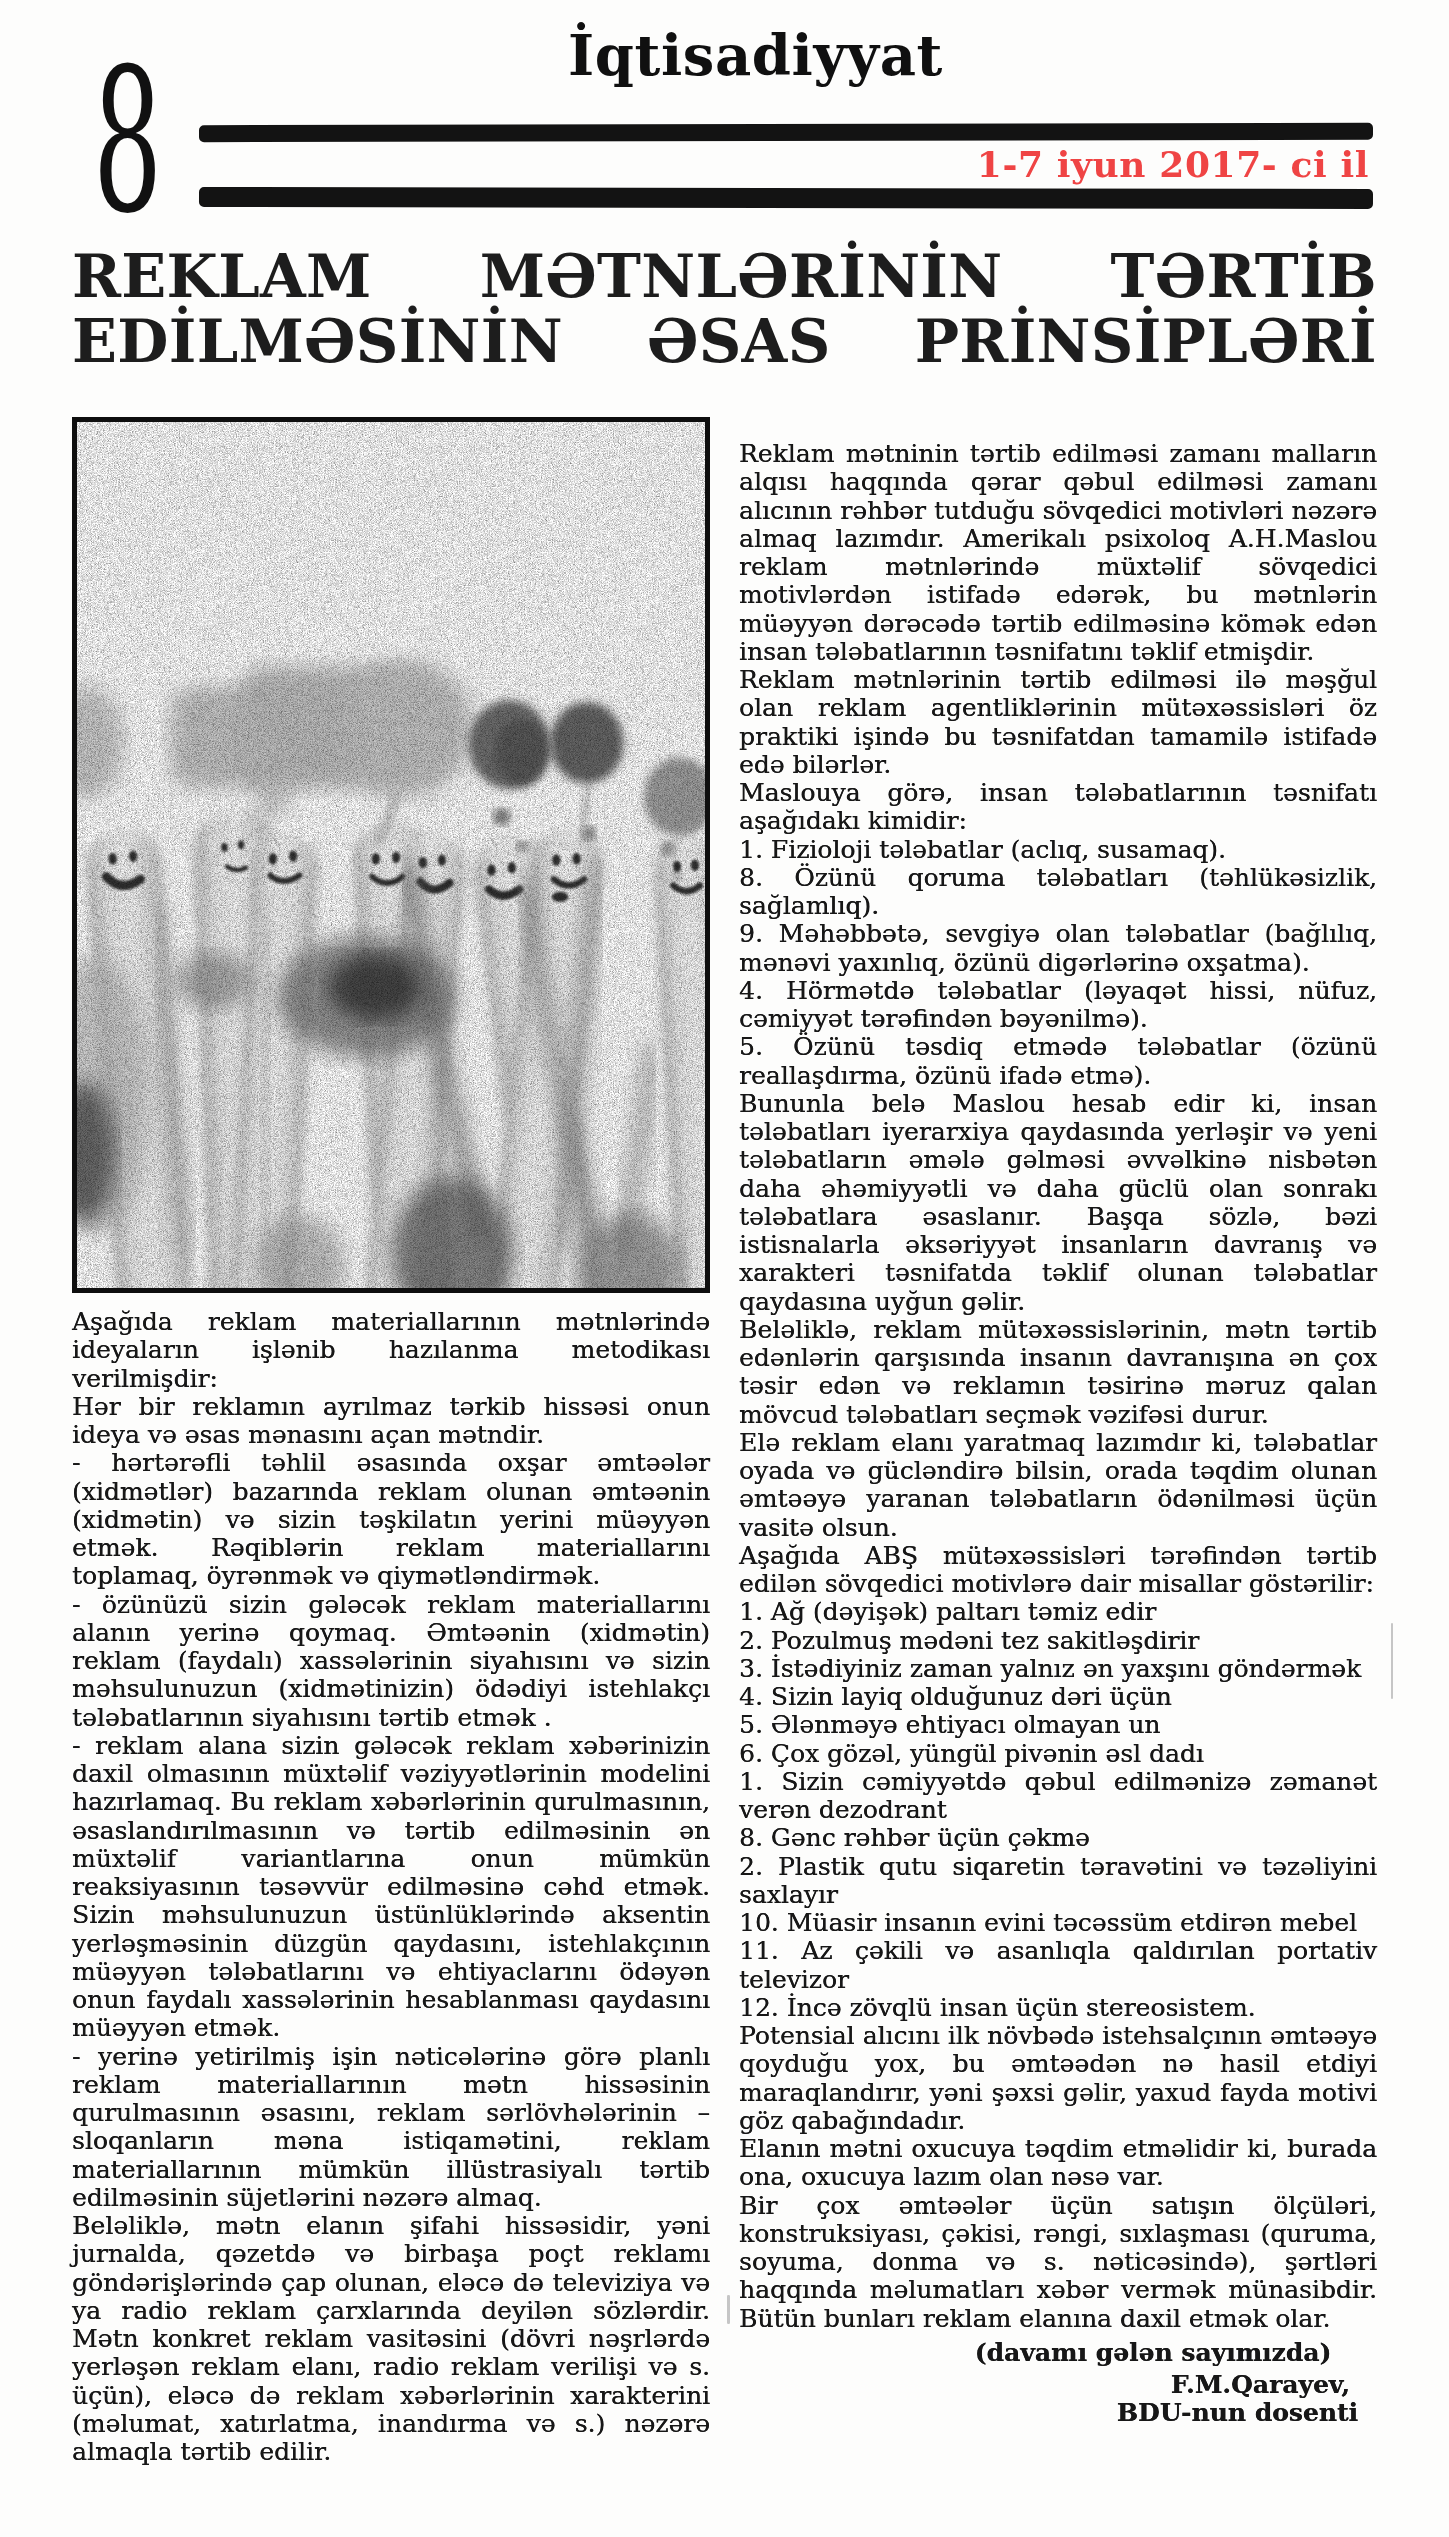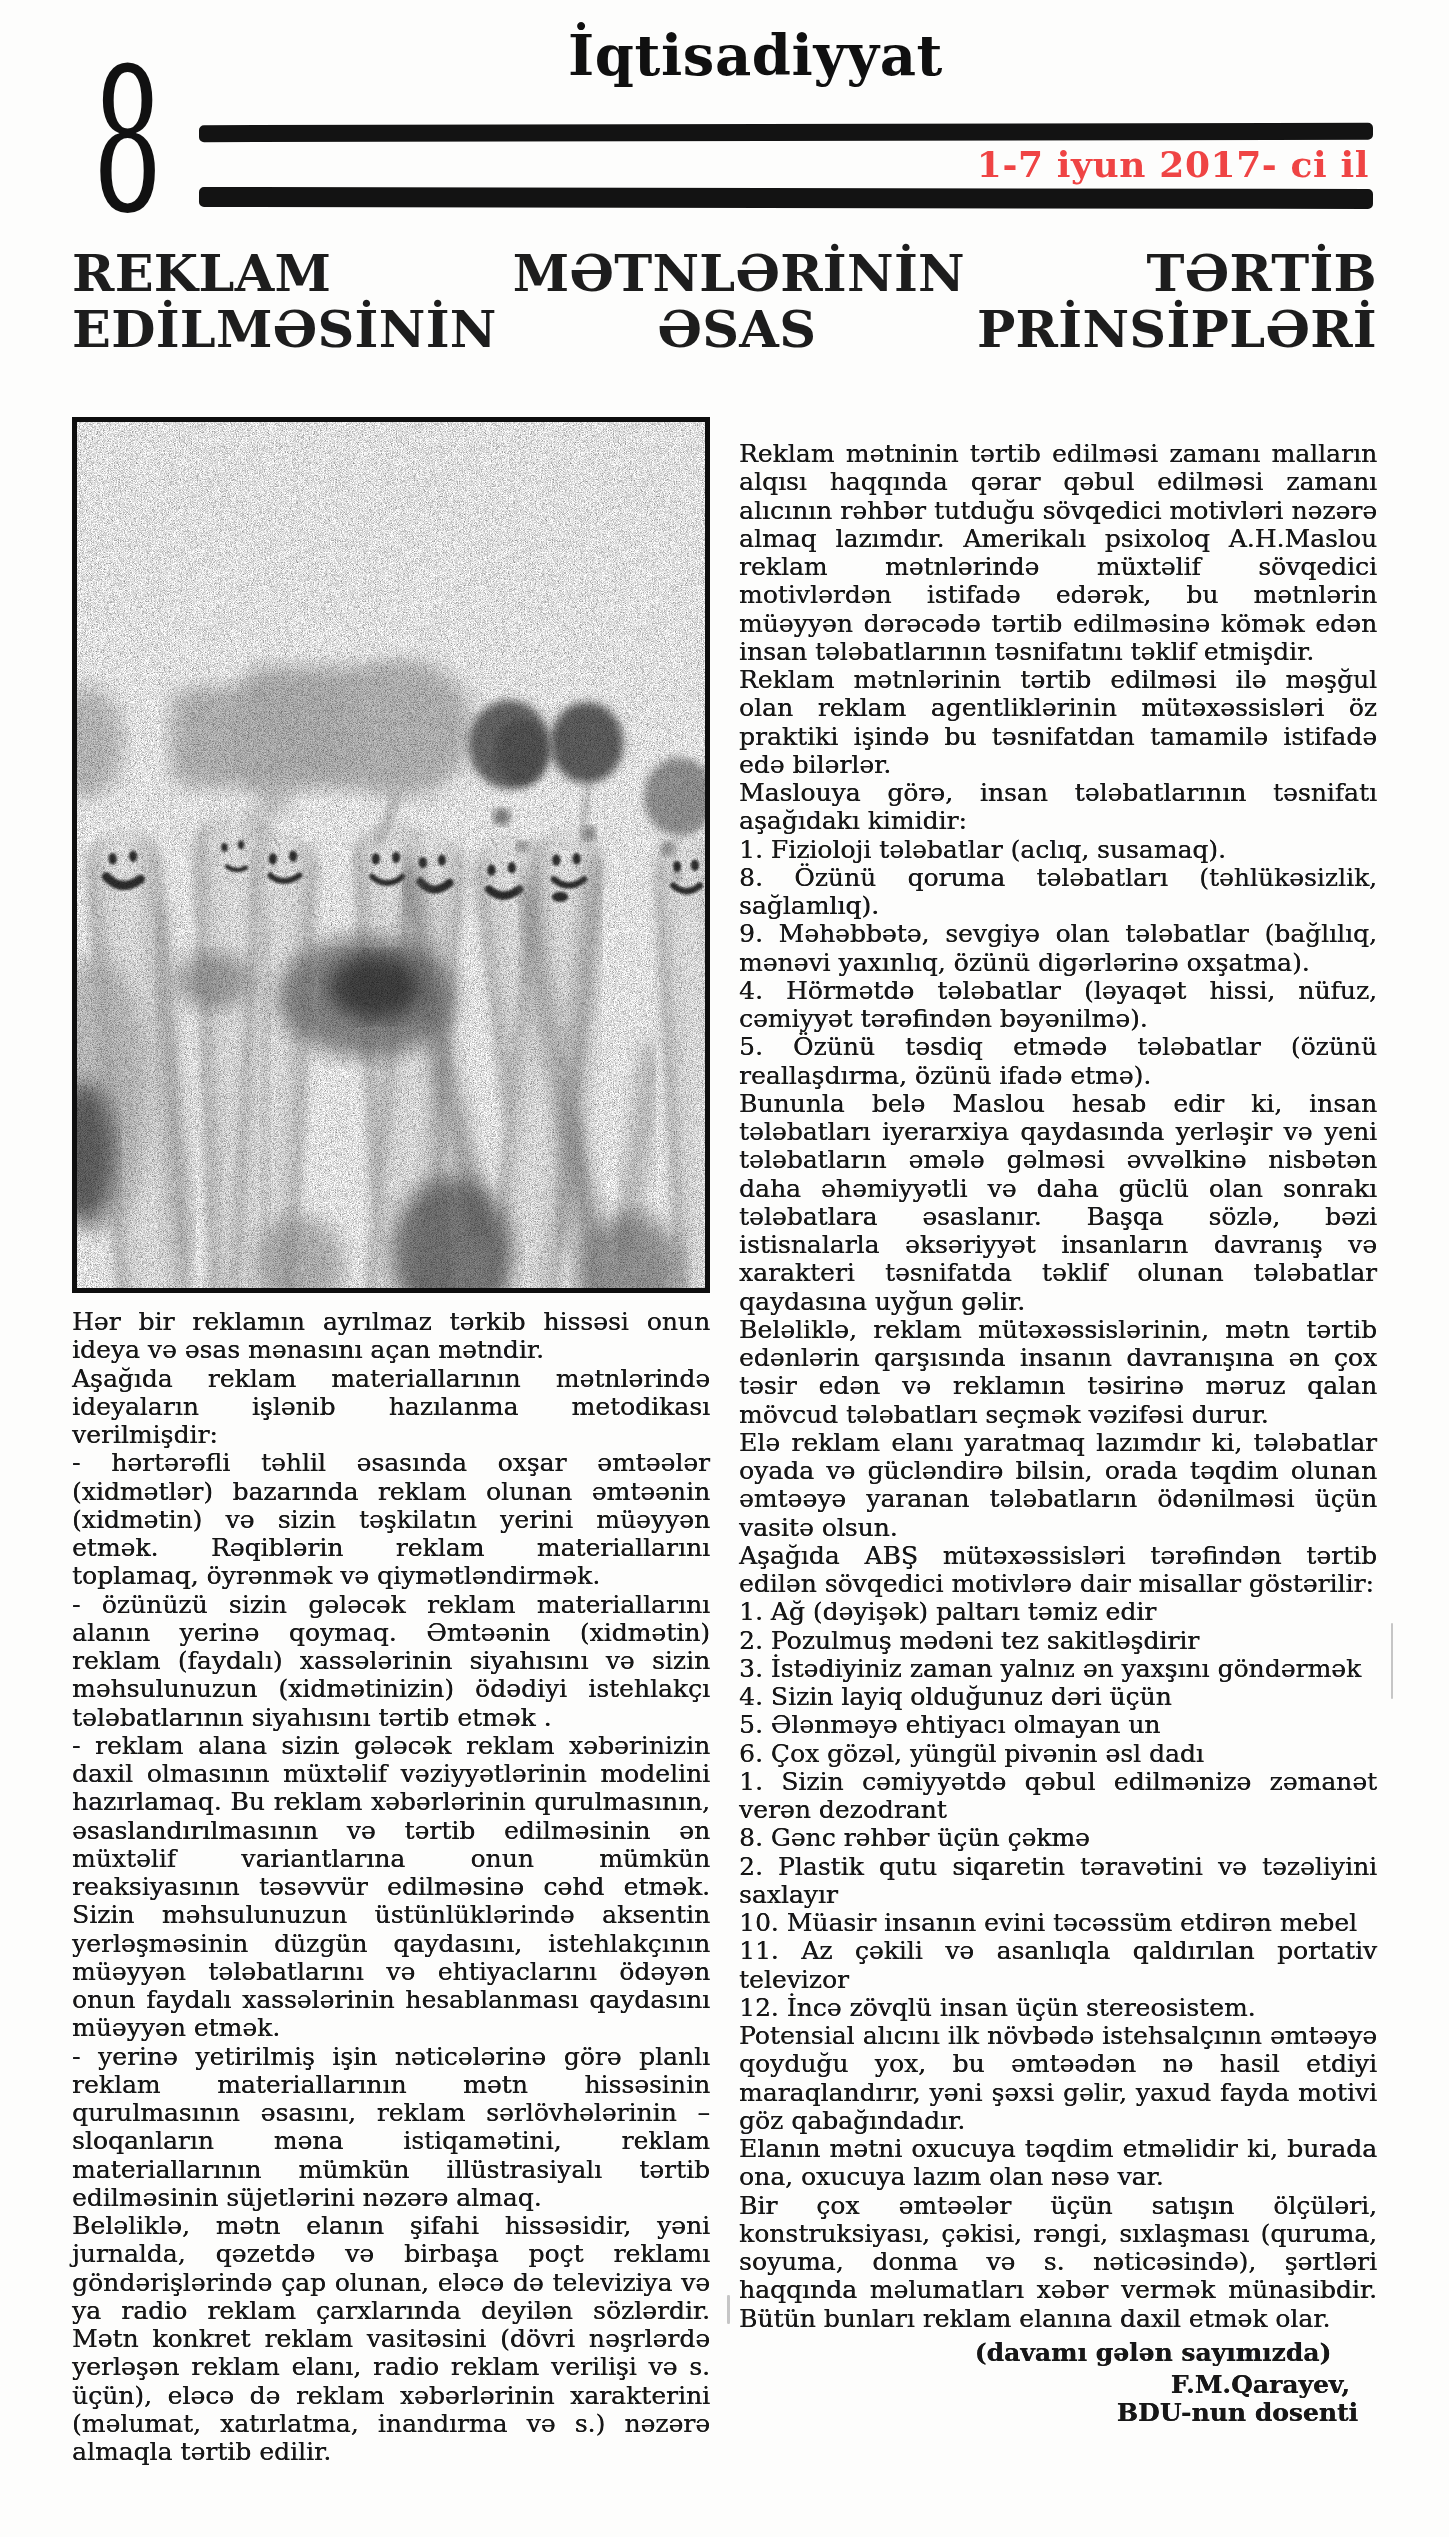--- a/index.html
+++ b/index.html
@@ -21,21 +21,21 @@
   .rule { position:absolute; left:199px; width:1174px; background:#131313; border-radius:5px; }
   .rule-top    { top:124px; height:16.5px; transform:rotate(-0.12deg); }
   .rule-bottom { top:188px; height:20px; transform:rotate(0.10deg); }
   .issue-date {
     position:absolute; right:80px; top:143px;
     font-size:36px; font-weight:700; letter-spacing:0.6px; color:#ef4444;
   }
   
   .headline {
     position:absolute; left:72px; top:245px; width:1305px; margin:0;
-    font-size:51px; font-weight:700; line-height:1.10; letter-spacing:0.3px; color:#1d1d1d;
+    font-size:59px; font-weight:700; line-height:1.10; letter-spacing:0.3px; color:#1d1d1d;
   }
   .hl-line { display:block; text-align:justify; text-align-last:justify; }
   
   .col {
     position:absolute; top:417px; width:638px;
     font-size:25px; line-height:1.13; text-align:justify; color:#171717;
   }
   .col p { margin:0; text-shadow:0.3px 0 0 currentColor; }
   .col-left  { left:72px; }
   .col-right { left:739px; padding-top:23px; }
@@ -167,22 +167,22 @@
           <path d="M128 760 Q150 1050 180 1320" stroke="#9a9a9a" stroke-width="18" fill="none" filter="url(#b2)" opacity="0.6"></path>
           <path d="M300 780 Q310 1060 290 1330" stroke="#a0a0a0" stroke-width="14" fill="none" filter="url(#b2)" opacity="0.55"></path>
           <path d="M905 980 Q890 1130 855 1320" stroke="#808080" stroke-width="20" fill="none" filter="url(#b2)" opacity="0.7"></path>
           <ellipse cx="590" cy="1310" rx="95" ry="120" fill="#5c5c5c" filter="url(#b2)" opacity="0.75"></ellipse>
           <ellipse cx="870" cy="1340" rx="80" ry="95" fill="#7a7a7a" filter="url(#b2)" opacity="0.7"></ellipse>
           <ellipse cx="350" cy="1330" rx="70" ry="80" fill="#9b9b9b" filter="url(#b2)" opacity="0.6"></ellipse>
         </g>
         <rect width="988" height="1364" filter="url(#grain)" opacity="0.5"></rect>
       </svg>
     </figure>
+    <p>Aşağıda reklam materiallarının mətnlərində ideyaların işlənib hazılanma metodikası verilmişdir:</p>
     <p>Hər bir reklamın ayrılmaz tərkib hissəsi onun ideya və əsas mənasını açan mətndir.</p>
-    <p>Aşağıda reklam materiallarının mətnlərində ideyaların işlənib hazılanma metodikası verilmişdir:</p>
     <p>- hərtərəfli təhlil əsasında oxşar əmtəələr (xidmətlər) bazarında reklam olunan əmtəənin (xidmətin) və sizin təşkilatın yerini müəyyən etmək. Rəqiblərin reklam materiallarını toplamaq, öyrənmək və qiymətləndirmək.</p>
     <p>- özünüzü sizin gələcək reklam materiallarını alanın yerinə qoymaq. Əmtəənin (xidmətin) reklam (faydalı) xassələrinin siyahısını və sizin məhsulunuzun (xidmətinizin) ödədiyi istehlakçı tələbatlarının siyahısını tərtib etmək .</p>
     <p>- reklam alana sizin gələcək reklam xəbərinizin daxil olmasının müxtəlif vəziyyətlərinin modelini hazırlamaq. Bu reklam xəbərlərinin qurulmasının, əsaslandırılmasının və tərtib edilməsinin ən müxtəlif variantlarına onun mümkün reaksiyasının təsəvvür edilməsinə cəhd etmək. Sizin məhsulunuzun üstünlüklərində aksentin yerləşməsinin düzgün qaydasını, istehlakçının müəyyən tələbatlarını və ehtiyaclarını ödəyən onun faydalı xassələrinin hesablanması qaydasını müəyyən etmək.</p>
     <p>- yerinə yetirilmiş işin nəticələrinə görə planlı reklam materiallarının mətn hissəsinin qurulmasının əsasını, reklam sərlövhələrinin – sloqanların məna istiqamətini, reklam materiallarının mümkün illüstrasiyalı tərtib edilməsinin süjetlərini nəzərə almaq.</p>
     <p>Beləliklə, mətn elanın şifahi hissəsidir, yəni jurnalda, qəzetdə və birbaşa poçt reklamı göndərişlərində çap olunan, eləcə də televiziya və ya radio reklam çarxlarında deyilən sözlərdir. Mətn konkret reklam vasitəsini (dövri nəşrlərdə yerləşən reklam elanı, radio reklam verilişi və s. üçün), eləcə də reklam xəbərlərinin xarakterini (məlumat, xatırlatma, inandırma və s.)  nəzərə almaqla tərtib edilir.</p>
   </div>
 
   <div class="col col-right">
     <p>Reklam mətninin tərtib edilməsi zamanı malların alqısı haqqında qərar qəbul edilməsi zamanı alıcının rəhbər tutduğu sövqedici motivləri nəzərə almaq lazımdır. Amerikalı psixoloq A.H.Maslou reklam mətnlərində müxtəlif sövqedici motivlərdən istifadə edərək, bu mətnlərin müəyyən dərəcədə tərtib edilməsinə kömək edən insan tələbatlarının təsnifatını təklif etmişdir.</p>
     <p>Reklam mətnlərinin tərtib edilməsi ilə məşğul olan reklam agentliklərinin mütəxəssisləri öz praktiki işində bu təsnifatdan tamamilə istifadə edə bilərlər.</p>

